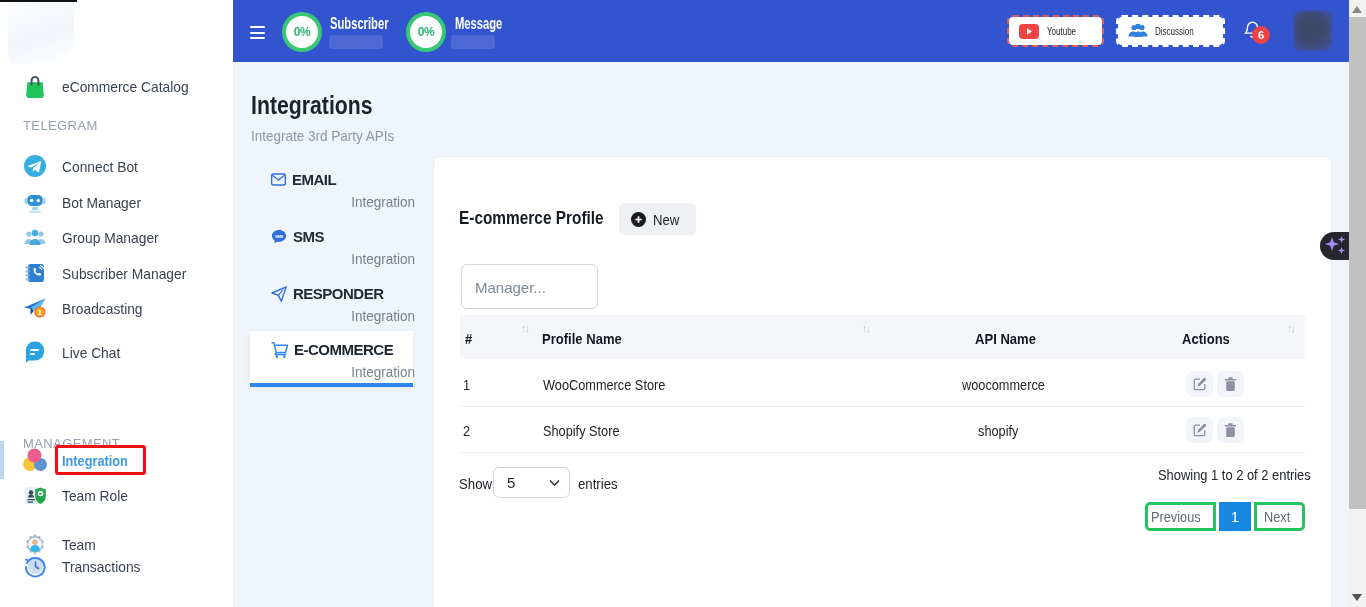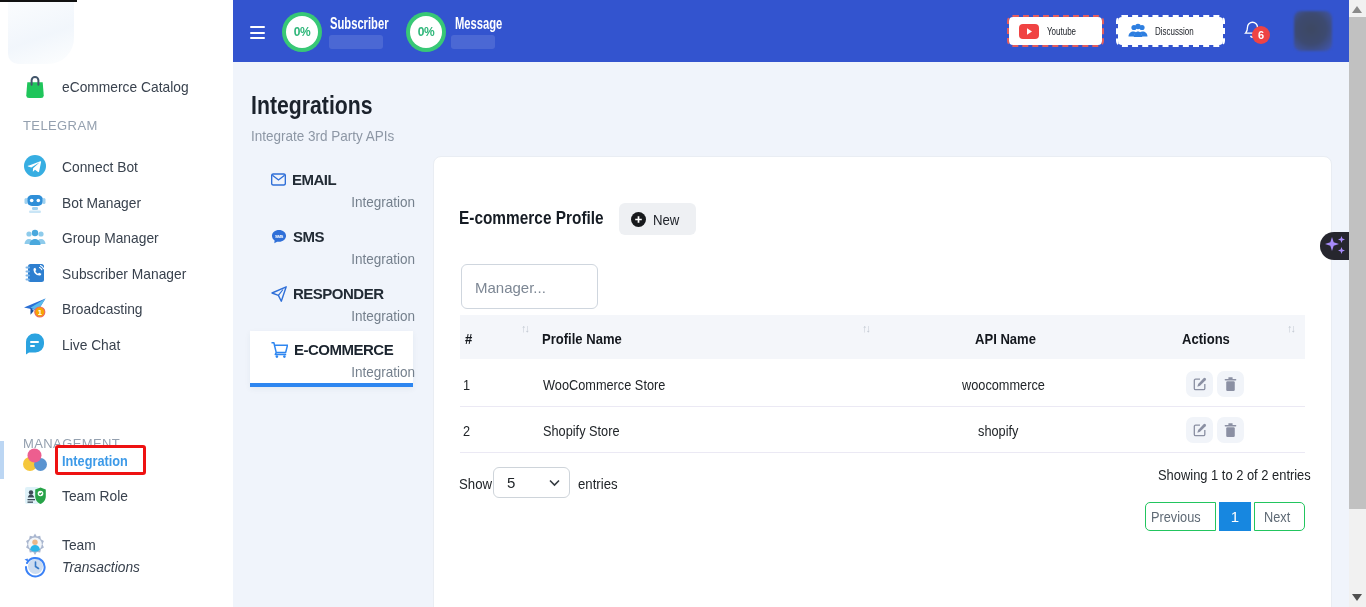--- a/index.html
+++ b/index.html
@@ -53,21 +53,21 @@
   .sort { position:absolute; font-size:11px; color:#c3c9d2; letter-spacing:-2px; }
   .rowline { position:absolute; left:460px; width:845px; height:1px; background:#ebe9f4; }
   .td { position:absolute; font-size:15px; color:#212529; transform:scaleX(0.85); transform-origin:0 50%; }
   .actbtn { position:absolute; width:27px; height:26px; background:#f1f4f9; border-radius:7px; display:flex; align-items:center; justify-content:center; }
 
   #showrow { left:459px; top:475px; font-size:15px; color:#212529; transform:scaleX(0.88); transform-origin:0 50%; }
   #select5 { left:493px; top:467px; width:77px; height:31px; border:1px solid #ced4da; border-radius:6px; background:#fff; }
   #select5 span { position:absolute; left:13px; top:6px; font-size:15px; color:#212529; }
   #entries { left:578px; top:475px; font-size:15px; color:#212529; transform:scaleX(0.88); transform-origin:0 50%; }
   #showing { left:1158px; top:466px; font-size:15px; color:#212529; transform:scaleX(0.86); transform-origin:0 50%; }
-  .pgbtn { position:absolute; top:502px; height:29px; border:1px solid #22c55e; background:#fff; color:#5f6a75; font-size:15px; display:flex; align-items:center; justify-content:center; }
+  .pgbtn { position:absolute; top:502px; height:29px; border:3px solid #22c55e; background:#fff; color:#5f6a75; font-size:15px; display:flex; align-items:center; justify-content:center; }
 
   
   #sbar { left:1349px; top:0; width:17px; height:607px; background:#f1f1f1; }
   #sthumb { left:1349px; top:17px; width:17px; height:492px; background:#c1c1c1; }
   .sarrow { position:absolute; left:1352px; width:0; height:0; border-left:5.5px solid transparent; border-right:5.5px solid transparent; }
 
   #sparkbtn { left:1320px; top:232px; width:29px; height:28px; background:#26262e; border-radius:14px 0 0 14px; }
 </style>
 </head>
 <body>
@@ -131,21 +131,21 @@
     <svg viewBox="0 0 24 24">
         <path d="M1 11.5 22.5 2.5 15 14.5z" fill="#2b6fd4"></path>
         <path d="M22.5 2.5 15 14.5 7.5 11.8z" fill="#59bcec"></path>
         <path d="M7.5 11.8 v7 l3.4-4z" fill="#1b4f9e"></path>
         <circle cx="16.8" cy="16" r="5" fill="#f7a600"></circle>
         <circle cx="16.8" cy="16" r="5" fill="none" stroke="#ef6a5a" stroke-width="1.2"></circle>
         <text x="16.8" y="19.3" font-size="8" font-weight="bold" fill="#fff" text-anchor="middle">1</text>
       </svg>
     <span>Broadcasting</span>
   </div>
-  <div class="mitem" style="top:332px;">
+  <div class="mitem" style="top:340px;">
     <svg viewBox="0 0 24 24">
         <path d="M3 10 a8.5 8.5 0 0 1 8.5-8.5 h1 A8.5 8.5 0 0 1 21 10 v2 a8.5 8.5 0 0 1-8.5 8.5 H6 l-3 2z" fill="#2ba3e0"></path>
         <rect x="7" y="9" width="9" height="2" rx="1" fill="#fff"></rect>
         <rect x="7" y="13" width="5" height="2" rx="1" fill="#fff"></rect>
       </svg>
     <span>Live Chat</span>
   </div>
   <div class="shead" style="top:411px;margin-top:25px;">MANAGEMENT</div>
 
   <div class="abs" style="left:0; top:441px; width:4px; height:38px; background:#bcd6f3;"></div>
@@ -173,21 +173,21 @@
   </div>
   <div class="mitem" style="top:532px;">
     <svg viewBox="0 0 24 24">
         <path d="M12 1.5 l1.8 3 3.4-.7 .7 3.4 3 1.8 -1.4 3.2 1.4 3.2 -3 1.8 -.7 3.4 -3.4-.7 -1.8 3 -1.8-3 -3.4 .7 -.7-3.4 -3-1.8 1.4-3.2 -1.4-3.2 3-1.8 .7-3.4 3.4 .7z" fill="#a9b6cf"></path>
         <circle cx="12" cy="12.2" r="6.8" fill="#f2f6fa"></circle>
         <circle cx="12" cy="10.2" r="2.7" fill="#e8b88a"></circle>
         <path d="M7 17.5 c.7-2.9 2.6-4.4 5-4.4 s4.3 1.5 5 4.4 a6.8 6.8 0 0 1-10 0z" fill="#2cb5e8"></path>
       </svg>
     <span>Team</span>
   </div>
-  <div class="mitem" style="top:554px;font-style:italic;">
+  <div class="mitem" style="top:554px;">
     <svg viewBox="0 0 24 24">
         <circle cx="12.5" cy="12.5" r="7.5" fill="#ccdcf0"></circle>
         <path d="M12.5 8 v4.5 l3 2" stroke="#3579c8" stroke-width="1.6" fill="none" stroke-linecap="round"></path>
         <path d="M4 9 a9.3 9.3 0 1 1 -1 4" stroke="#3b82f6" stroke-width="2" fill="none" stroke-linecap="round"></path>
         <path d="M1.5 5.5 4.6 4.5 5.6 8z" fill="#3b82f6"></path>
       </svg>
     <span>Transactions</span>
   </div>
 
   <div id="navbar" class="abs"></div>

